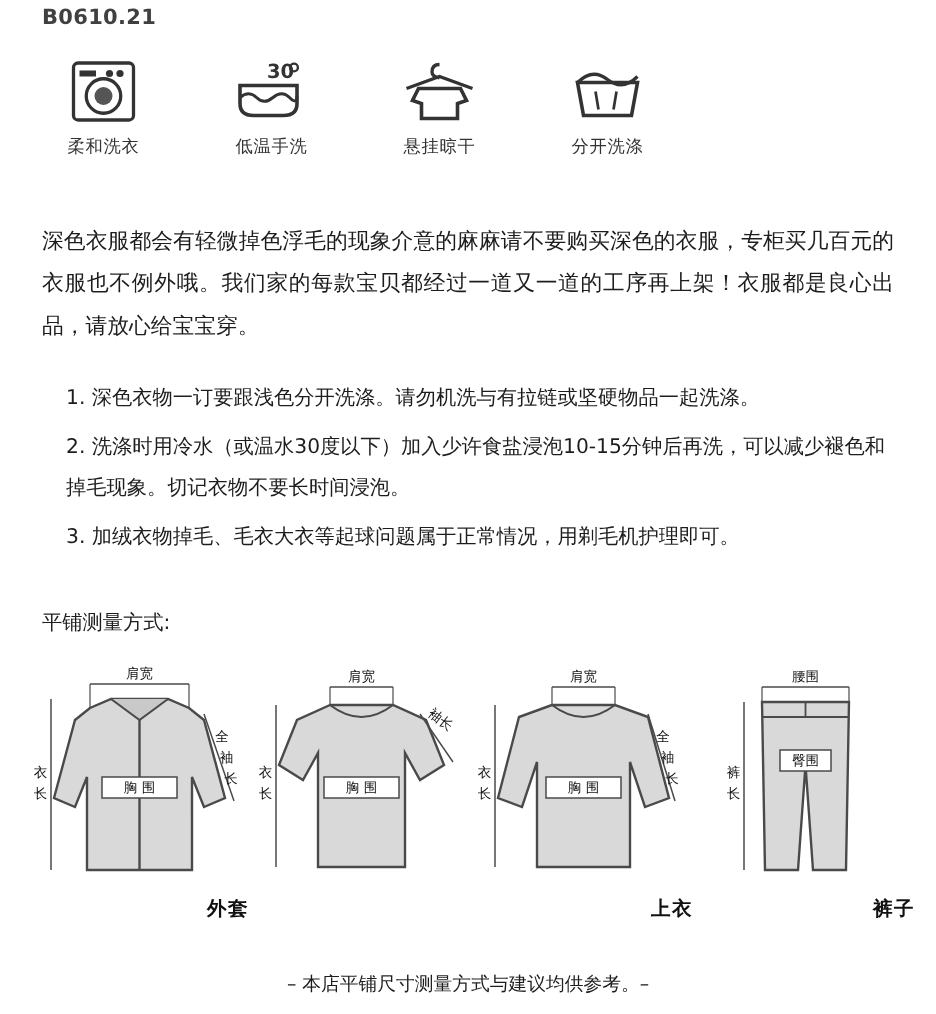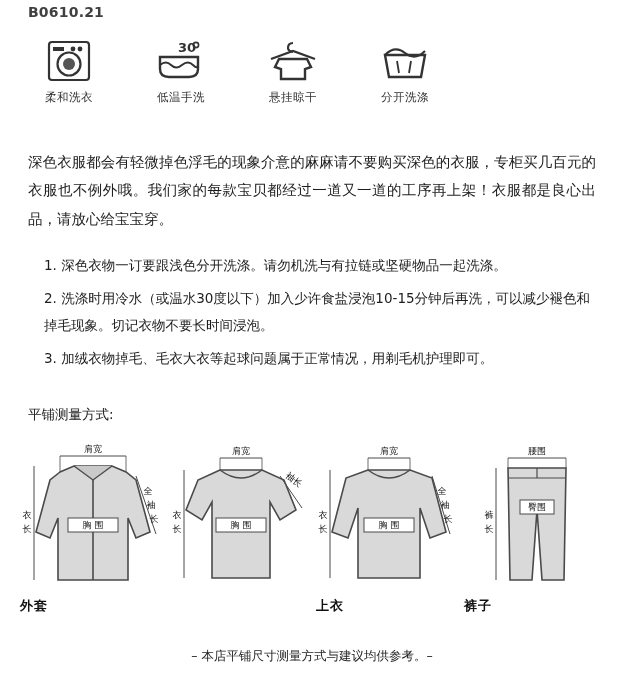--- a/index.html
+++ b/index.html
@@ -79,21 +79,21 @@
 
   
   .notice {
     position: absolute;
     left: 28px;
     top: 148px;
     width: 568px;
     font-size: 14.5px;
     line-height: 1.95;
     color: #1d1d1d;
-    font-family: Liberation Serif, serif;
+    font-family: Liberation Mono, monospace;
     text-align: justify;
   }
   .rules {
     position: absolute;
     left: 28px;
     top: 252px;
     width: 572px;
     font-size: 13.5px;
     line-height: 2.0;
     color: #1d1d1d;
@@ -119,21 +119,21 @@
     position: absolute;
     top: 0;
     width: 146px;
     height: 190px;
   }
   .fig svg { display: block; }
   .fig-caption {
     position: absolute;
     top: 165px;
     width: 100%;
-    text-align: left;
+    text-align: right;
     font-size: 13px;
     font-weight: bold;
     color: #111;
     letter-spacing: 1px;
   }
   .footer-note {
     position: absolute;
     left: 0;
     right: 0;
     top: 648px;

